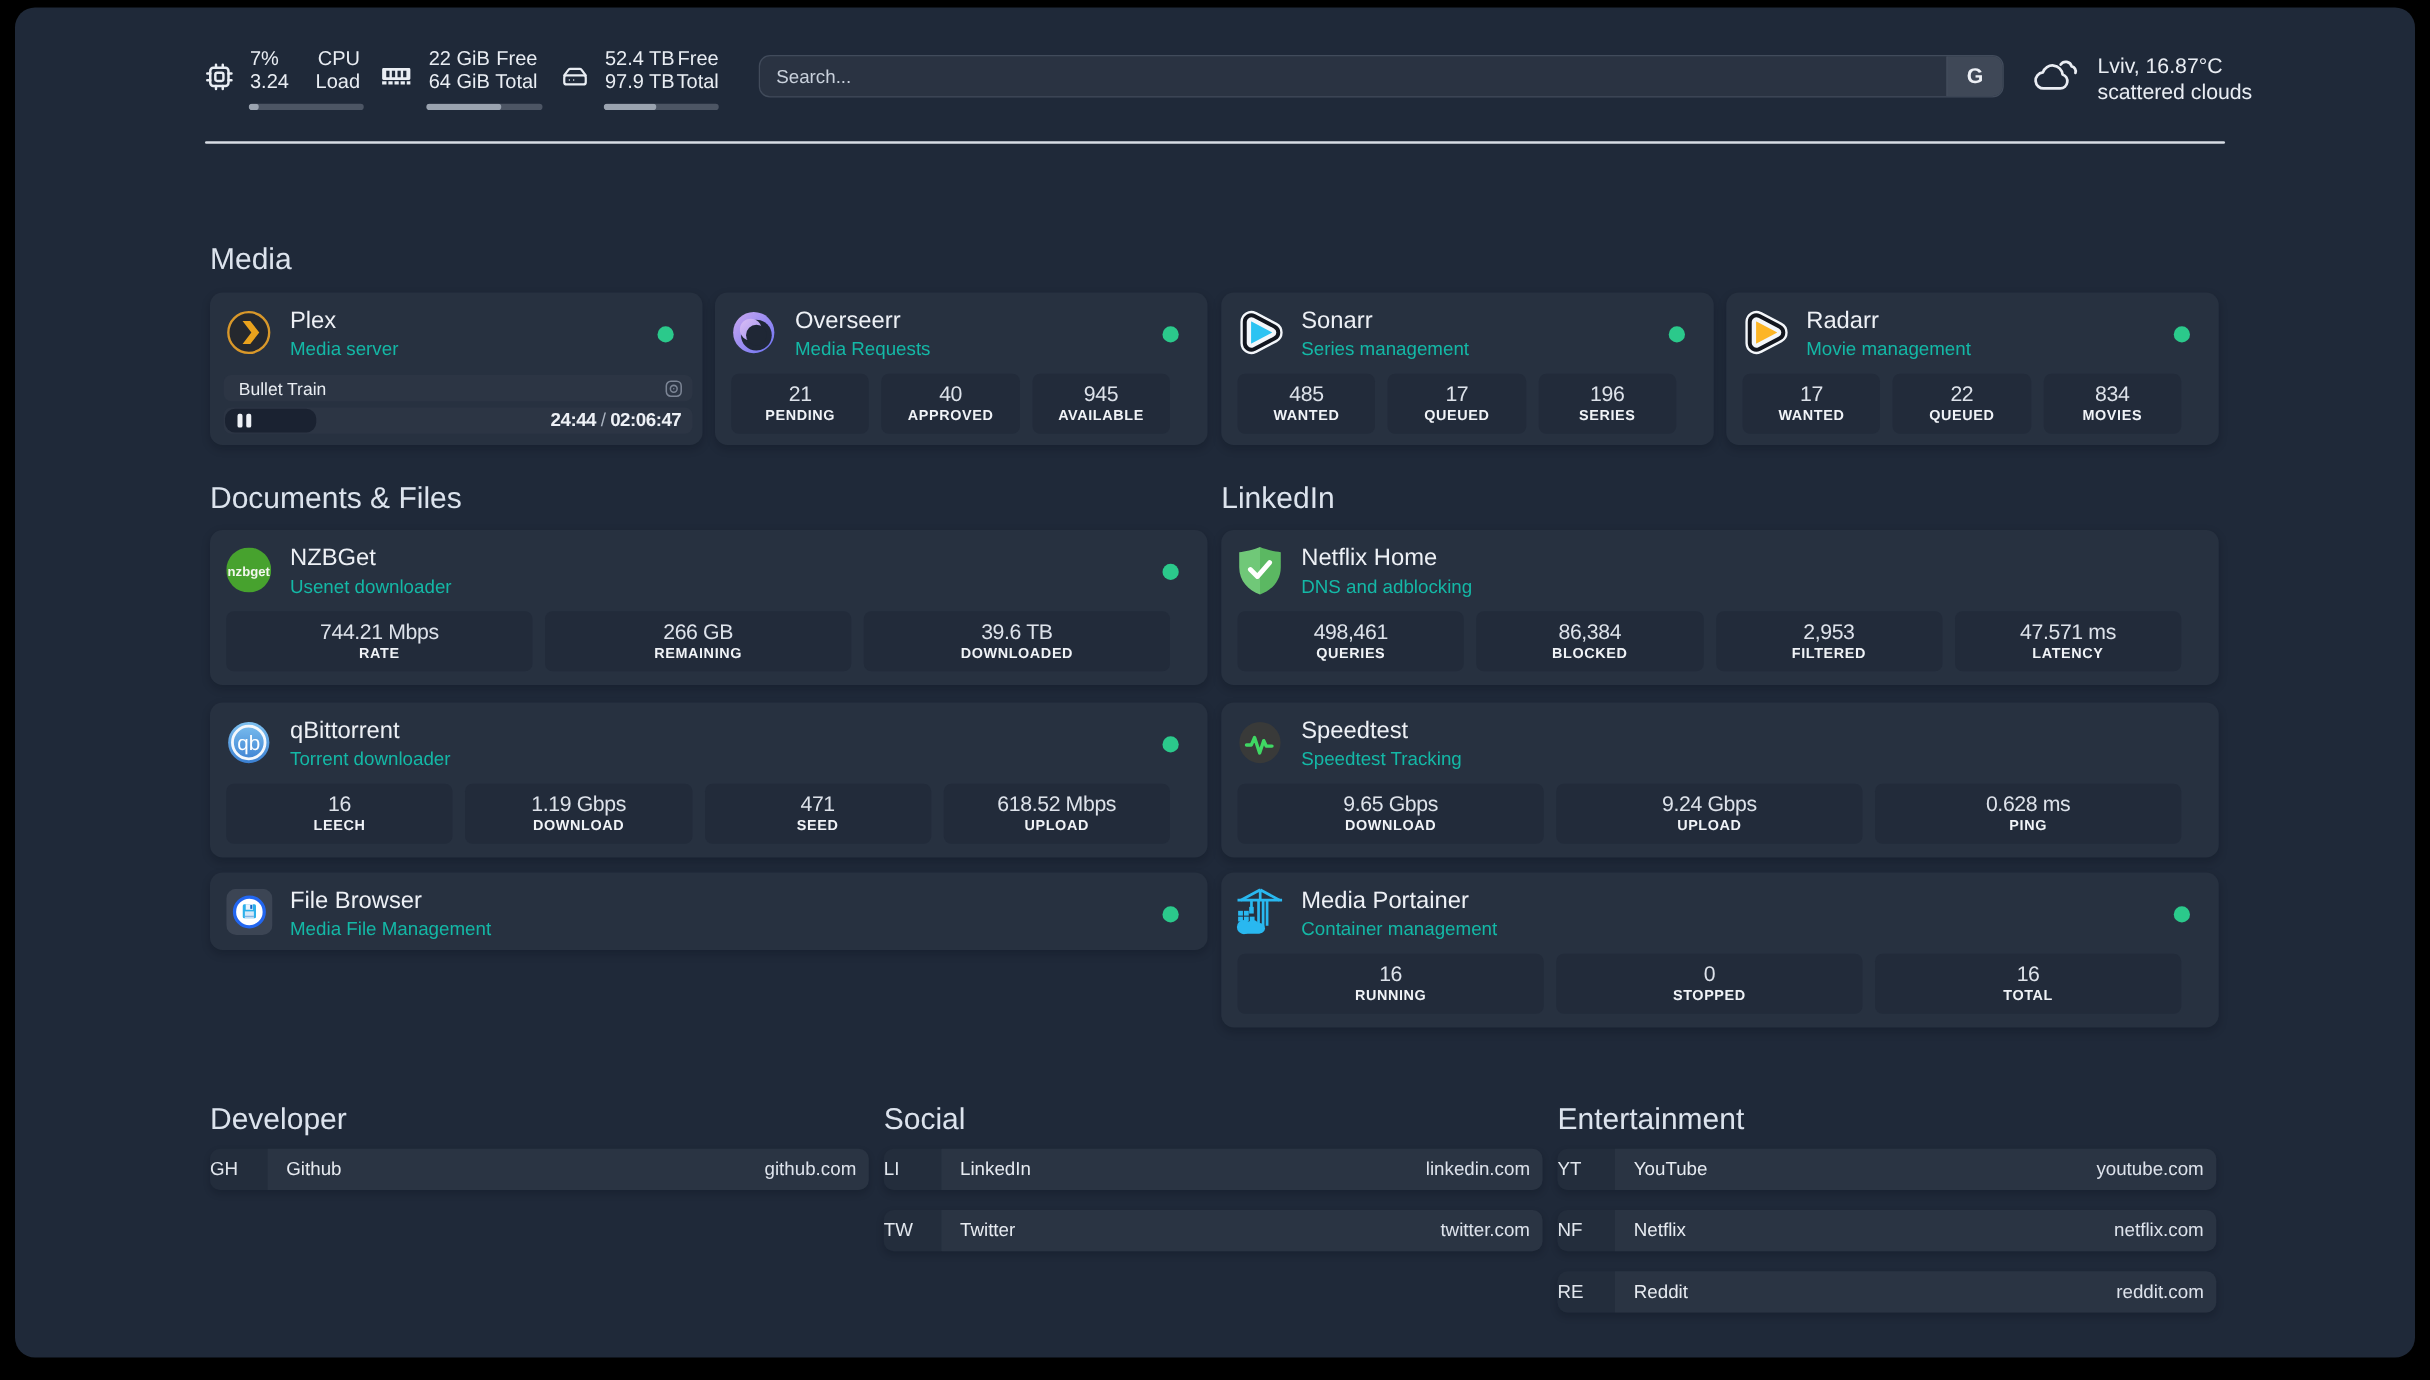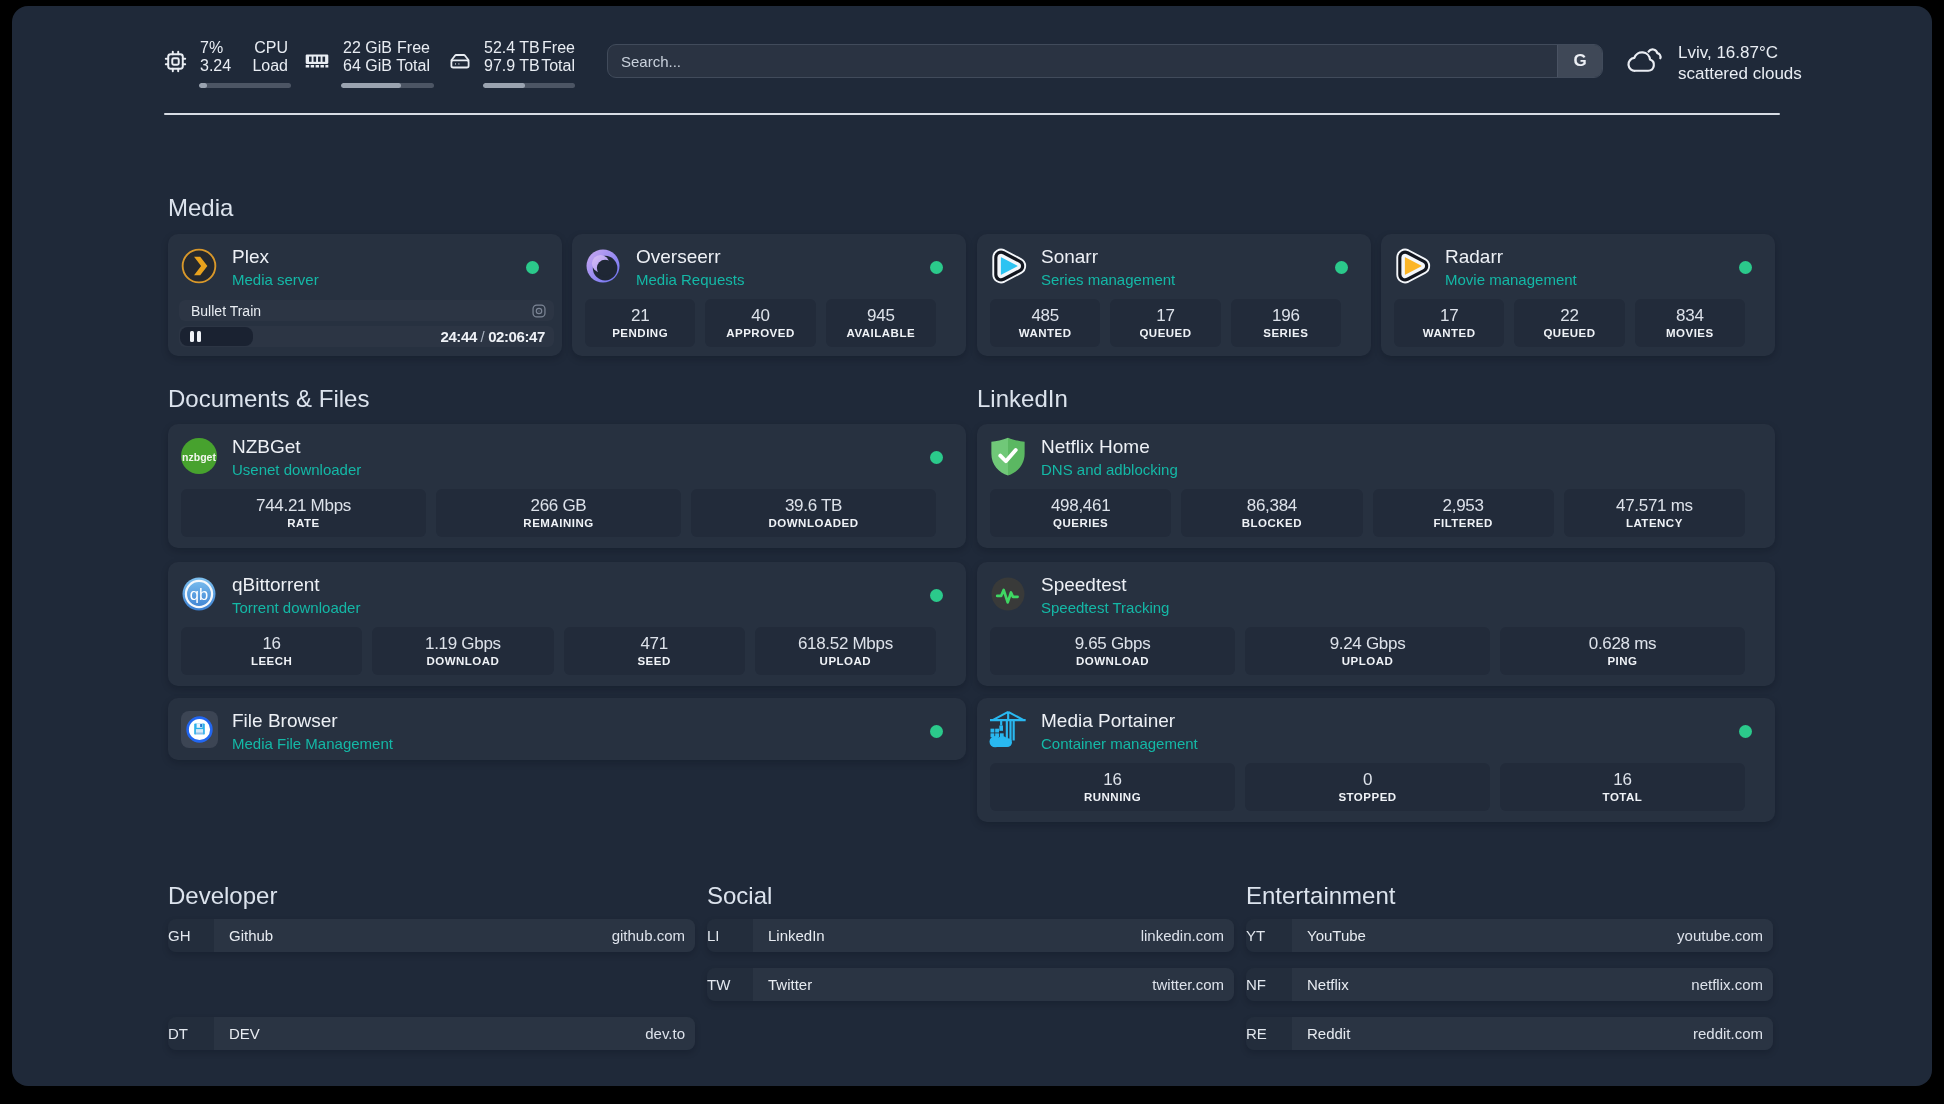--- a/index.html
+++ b/index.html
@@ -419,27 +419,20 @@
     </div>
   </div>
 
   <div class="bk" style="left:156px; top:913px;">
       <div class="ab">GH</div>
       <div class="nm">
         <div class="t">Github</div>
         <div class="u">github.com</div>
       </div>
     </div>
-  <div class="bk" style="left:156px; top:1011px;">
-      <div class="ab">DT</div>
-      <div class="nm">
-        <div class="t">DEV</div>
-        <div class="u">dev.to</div>
-      </div>
-    </div>
 
   <div class="bk" style="left:695px; top:913px;">
       <div class="ab">LI</div>
       <div class="nm">
         <div class="t">LinkedIn</div>
         <div class="u">linkedin.com</div>
       </div>
     </div>
   <div class="bk" style="left:695px; top:962px;">
       <div class="ab">TW</div>

